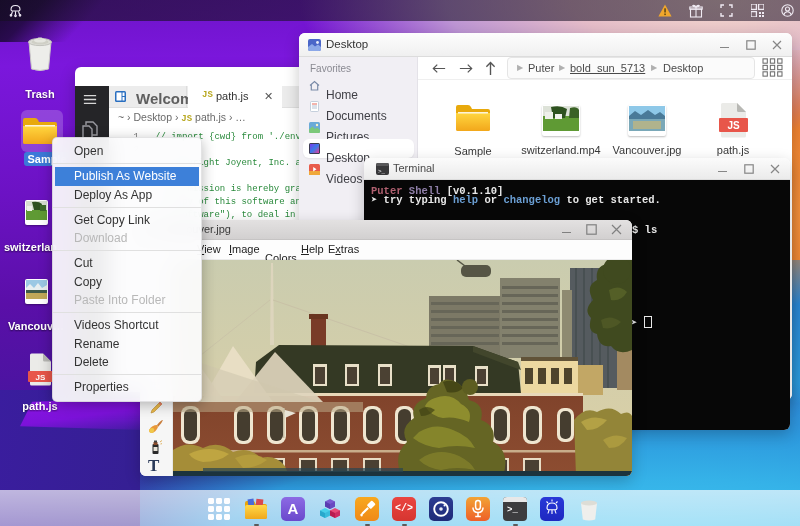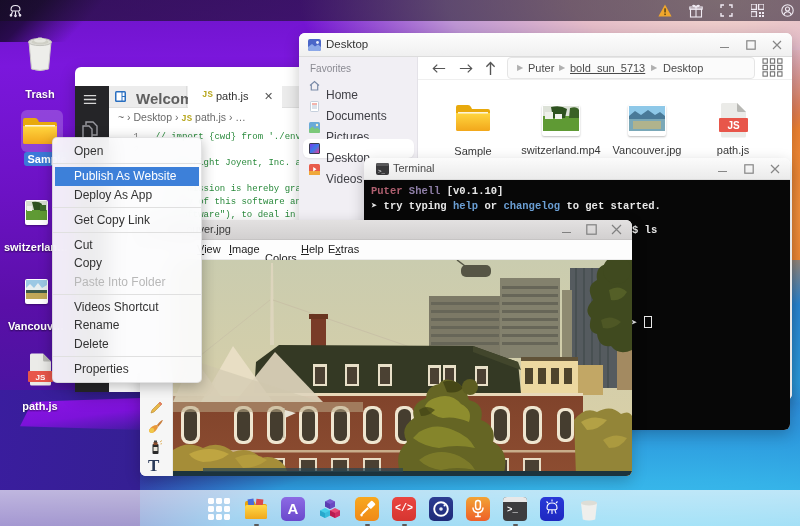--- a/index.html
+++ b/index.html
@@ -337,21 +337,21 @@
         <span><svg width="10" height="10" viewBox="0 0 10 10" fill="none" stroke="#868686" stroke-width="1.2">
               <rect x="0.8" y="0.8" width="8.4" height="8.4"></rect>
             </svg></span>
         <span><svg width="10" height="10" viewBox="0 0 10 10" stroke="#868686" stroke-width="1.2">
               <path d="M1 1 L9 9 M9 1 L1 9"></path>
             </svg></span>
       </div>
     </div>
     <div style="position:absolute; left:0; top:22px; right:0; bottom:0; background:#070707; font-family:'Liberation Mono',monospace; font-size:10.5px; font-weight:bold; color:#e8e8e8;">
       <div style="position:absolute; left:7px; top:5px;"><span style="color:#b06070;">Puter</span> <span style="color:#8f7fa8;">Shell</span> [v0.1.10]</div>
-      <div style="position:absolute; left:7px; top:19px;">➤  try typing <span style="color:#6b9fd4;">help</span> or <span style="color:#6b9fd4;">changelog</span> to get started.</div>
+      <div style="position:absolute; left:7px; top:13px;">➤  try typing <span style="color:#6b9fd4;">help</span> or <span style="color:#6b9fd4;">changelog</span> to get started.</div>
       <div style="position:absolute; left:268px; top:44px;">$ ls</div>
       <div style="position:absolute; left:267px; top:136px;">➤</div>
       <div style="position:absolute; left:280px; top:136px; width:8px; height:12px; border:1.2px solid #e8e8e8;"></div>
     </div>
   </div>
 
   <div class="win" style="left:140px; top:220px; width:492px; height:256px; z-index:5;">
     <div class="tbar" style="height:20px; background:linear-gradient(180deg,#e3e1e1,#d2d0d0); border-bottom:1px solid #c6c4c4;">
       <span style="position:absolute; left:22px; top:3px; font-size:11px; color:#3a3a3a;">Vancouver.jpg</span>
       <div class="wbtns" style="gap:14px;">
@@ -580,20 +580,21 @@
     </div>
   </div>
 
   <div id="ctx">
     <div class="mi">Open</div>
     <div class="sep"></div>
     <div class="mi hl">Publish As Website</div>
     <div class="mi">Deploy As App</div>
     <div class="sep"></div>
     <div class="mi">Get Copy Link</div>
+    <div class="mi dis">Download</div>
     <div class="sep"></div>
     <div class="mi">Cut</div>
     <div class="mi">Copy</div>
     <div class="mi dis">Paste Into Folder</div>
     <div class="sep"></div>
     <div class="mi">Videos Shortcut</div>
     <div class="mi">Rename</div>
     <div class="mi">Delete</div>
     <div class="sep"></div>
     <div class="mi">Properties</div>

